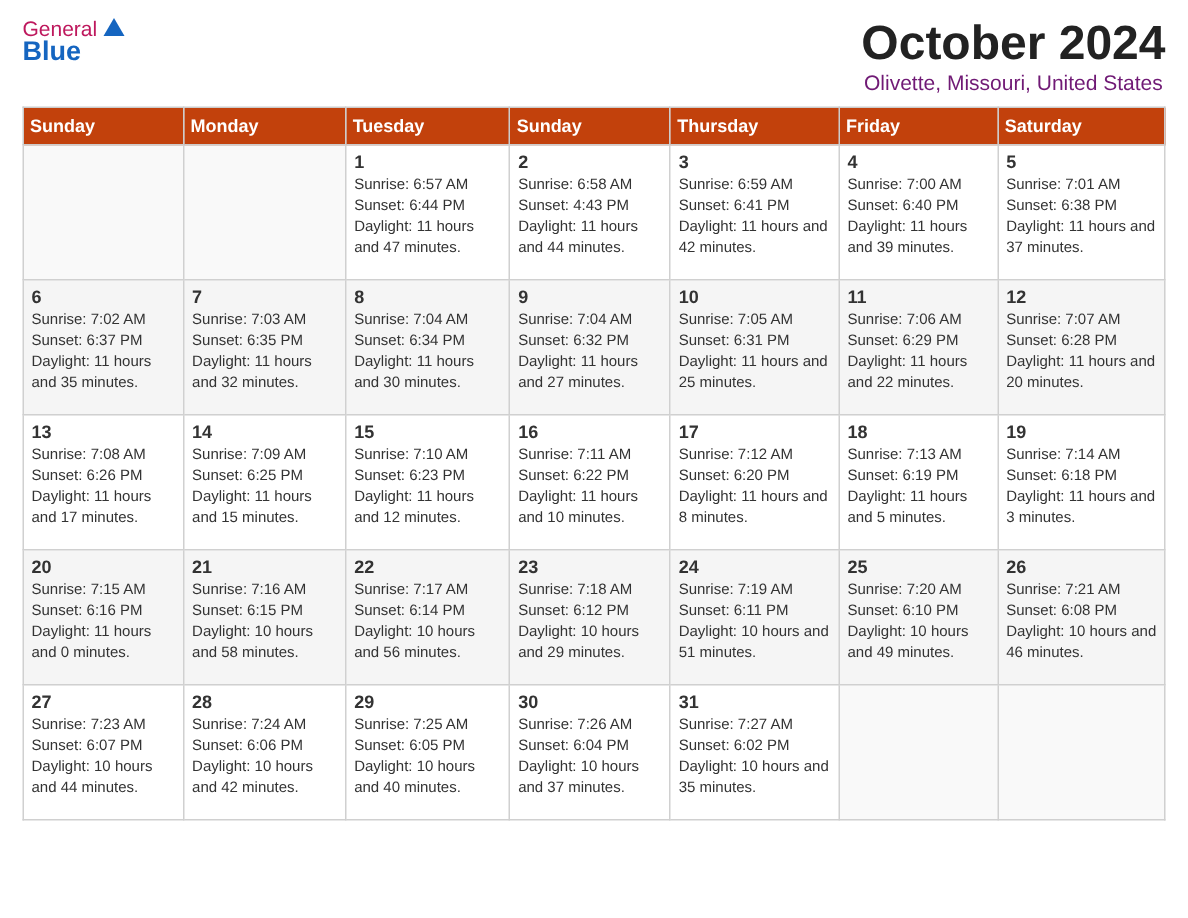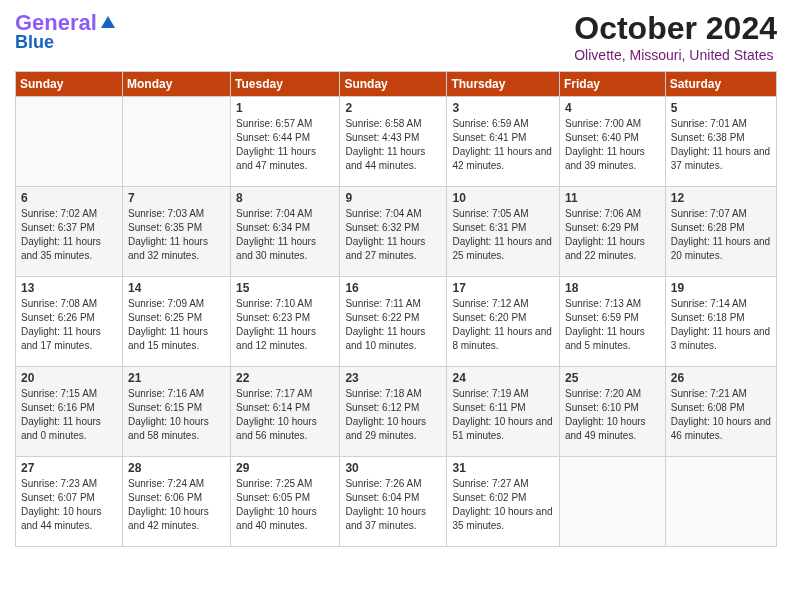--- a/index.html
+++ b/index.html
@@ -15,21 +15,21 @@
       justify-content: space-between;
       align-items: flex-start;
       margin-bottom: 8px;
     }
     .logo {
       display: flex;
       flex-direction: column;
       align-items: flex-start;
     }
     .title-area {
-      text-align: left;
+      text-align: center;
     }
     .month-title {
       font-size: 32px;
       font-weight: bold;
       color: #222;
     }
     .location {
       font-size: 14px;
       color: #701a75;
     }
@@ -72,21 +72,21 @@
     .empty-cell {
       background: #f9f9f9;
     }
   </style>
 </head>
 <body>
 
 <div class="header">
   <div class="logo">
     <div style="display:flex;align-items:center;gap:2px;">
-      <span style="font-size:22px;font-weight:bold;color:#8b5cf6;">General</span>
+      <span style="font-size:14px;font-weight:normal;color:#be185d;">General</span>
       <svg width="18" height="18" viewBox="0 0 18 18">
         <polygon points="9,2 16,14 2,14" fill="#1565c0"></polygon>
       </svg>
     </div>
     <span style="font-size:18px;font-weight:bold;color:#1565c0;margin-top:-4px;">Blue</span>
   </div>
   <div class="title-area">
     <div class="month-title">October 2024</div>
     <div class="location">Olivette, Missouri, United States</div>
   </div>
@@ -245,21 +245,21 @@
         <div class="day-info">
           <span>Sunrise: 7:12 AM</span><br>
           <span>Sunset: 6:20 PM</span><br>
           <span>Daylight: 11 hours and 8 minutes.</span>
         </div>
         </td>
         <td>
           <span class="day-num">18</span>
         <div class="day-info">
           <span>Sunrise: 7:13 AM</span><br>
-          <span>Sunset: 6:59 PM</span><br>
+          <span>Sunset: 6:19 PM</span><br>
           <span>Daylight: 11 hours and 5 minutes.</span>
         </div>
         </td>
         <td>
           <span class="day-num">19</span>
         <div class="day-info">
           <span>Sunrise: 7:14 AM</span><br>
           <span>Sunset: 6:18 PM</span><br>
           <span>Daylight: 11 hours and 3 minutes.</span>
         </div>

